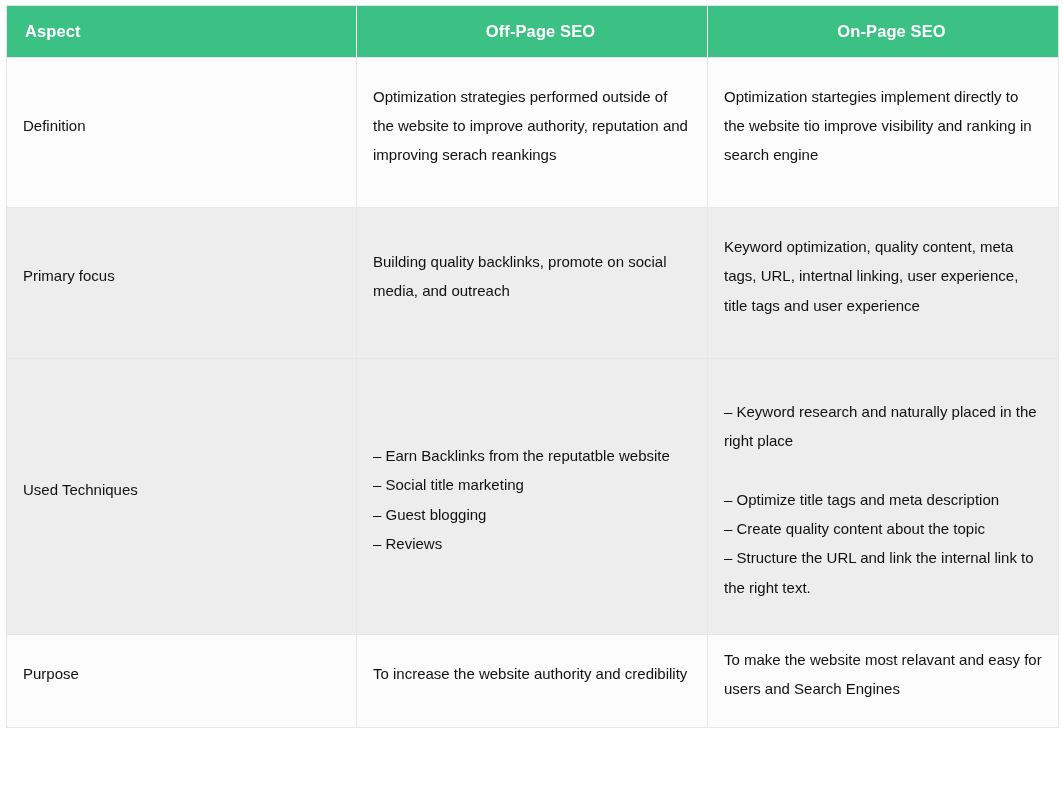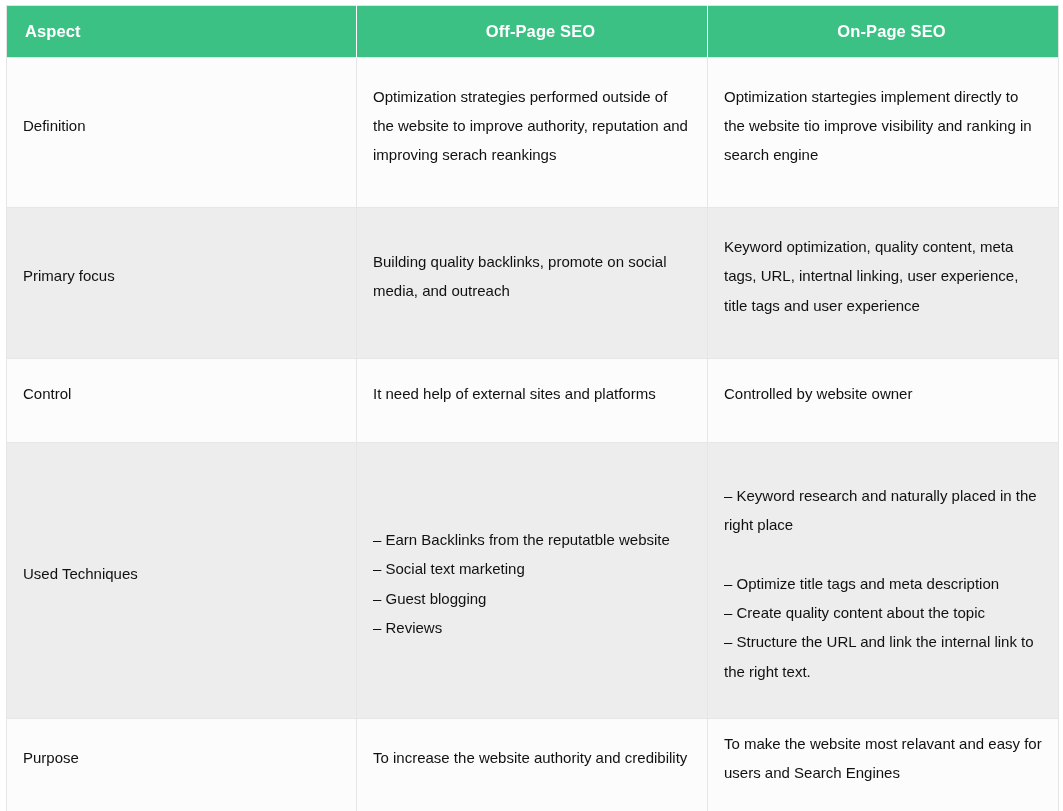--- a/index.html
+++ b/index.html
@@ -110,40 +110,29 @@
           <span class="cell-text">Primary focus</span>
         </td>
         <td>
           <span class="cell-text">Building quality backlinks, promote on social media, and outreach</span>
         </td>
         <td>
           <span class="cell-text">Keyword optimization, quality content, meta tags, URL, intertnal linking, user experience, title tags and user experience</span>
         </td>
       </tr>
 
-      <tr class="row-h-3">
-        <td class="cell-aspect">
-          <span class="cell-text">Control</span>
-        </td>
-        <td>
-          <span class="cell-text">It need help of external sites and platforms</span>
-        </td>
-        <td>
-          <span class="cell-text">Controlled by website owner</span>
-        </td>
-      </tr>
 
       <tr class="row-h-4 shaded">
         <td class="cell-aspect">
           <span class="cell-text">Used Techniques</span>
         </td>
         <td>
           <span class="cell-list">
               <span class="li">– Earn Backlinks from the reputatble website</span>
-              <span class="li">– Social text marketing</span>
+              <span class="li">– Social title marketing</span>
               <span class="li">– Guest blogging</span>
               <span class="li">– Reviews</span>
             </span>
         </td>
         <td>
           <span class="cell-list">
               <span class="li gap-after">– Keyword research and naturally placed in the right place</span>
               <span class="li">– Optimize title tags and meta description</span>
               <span class="li">– Create quality content about the topic</span>
               <span class="li">– Structure the URL and link the internal link to the right text.</span>

